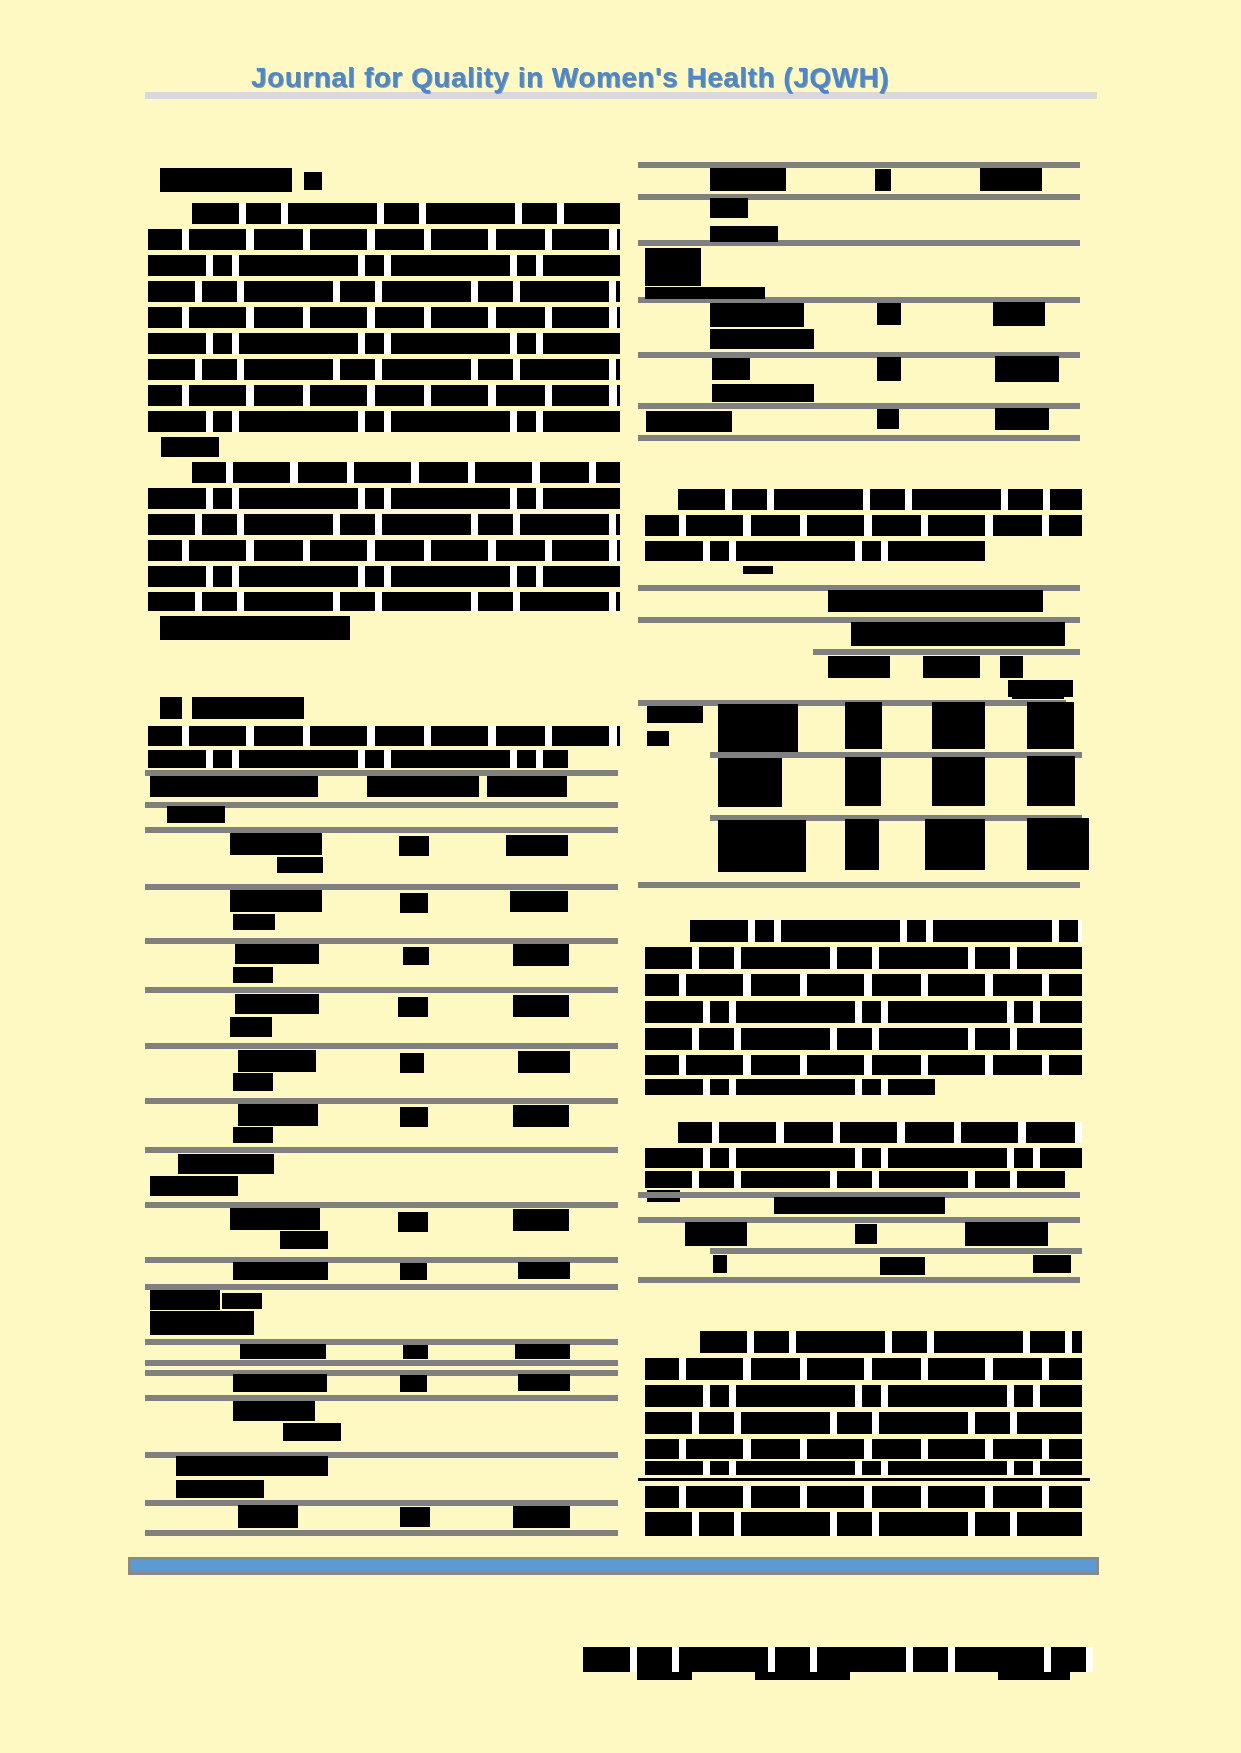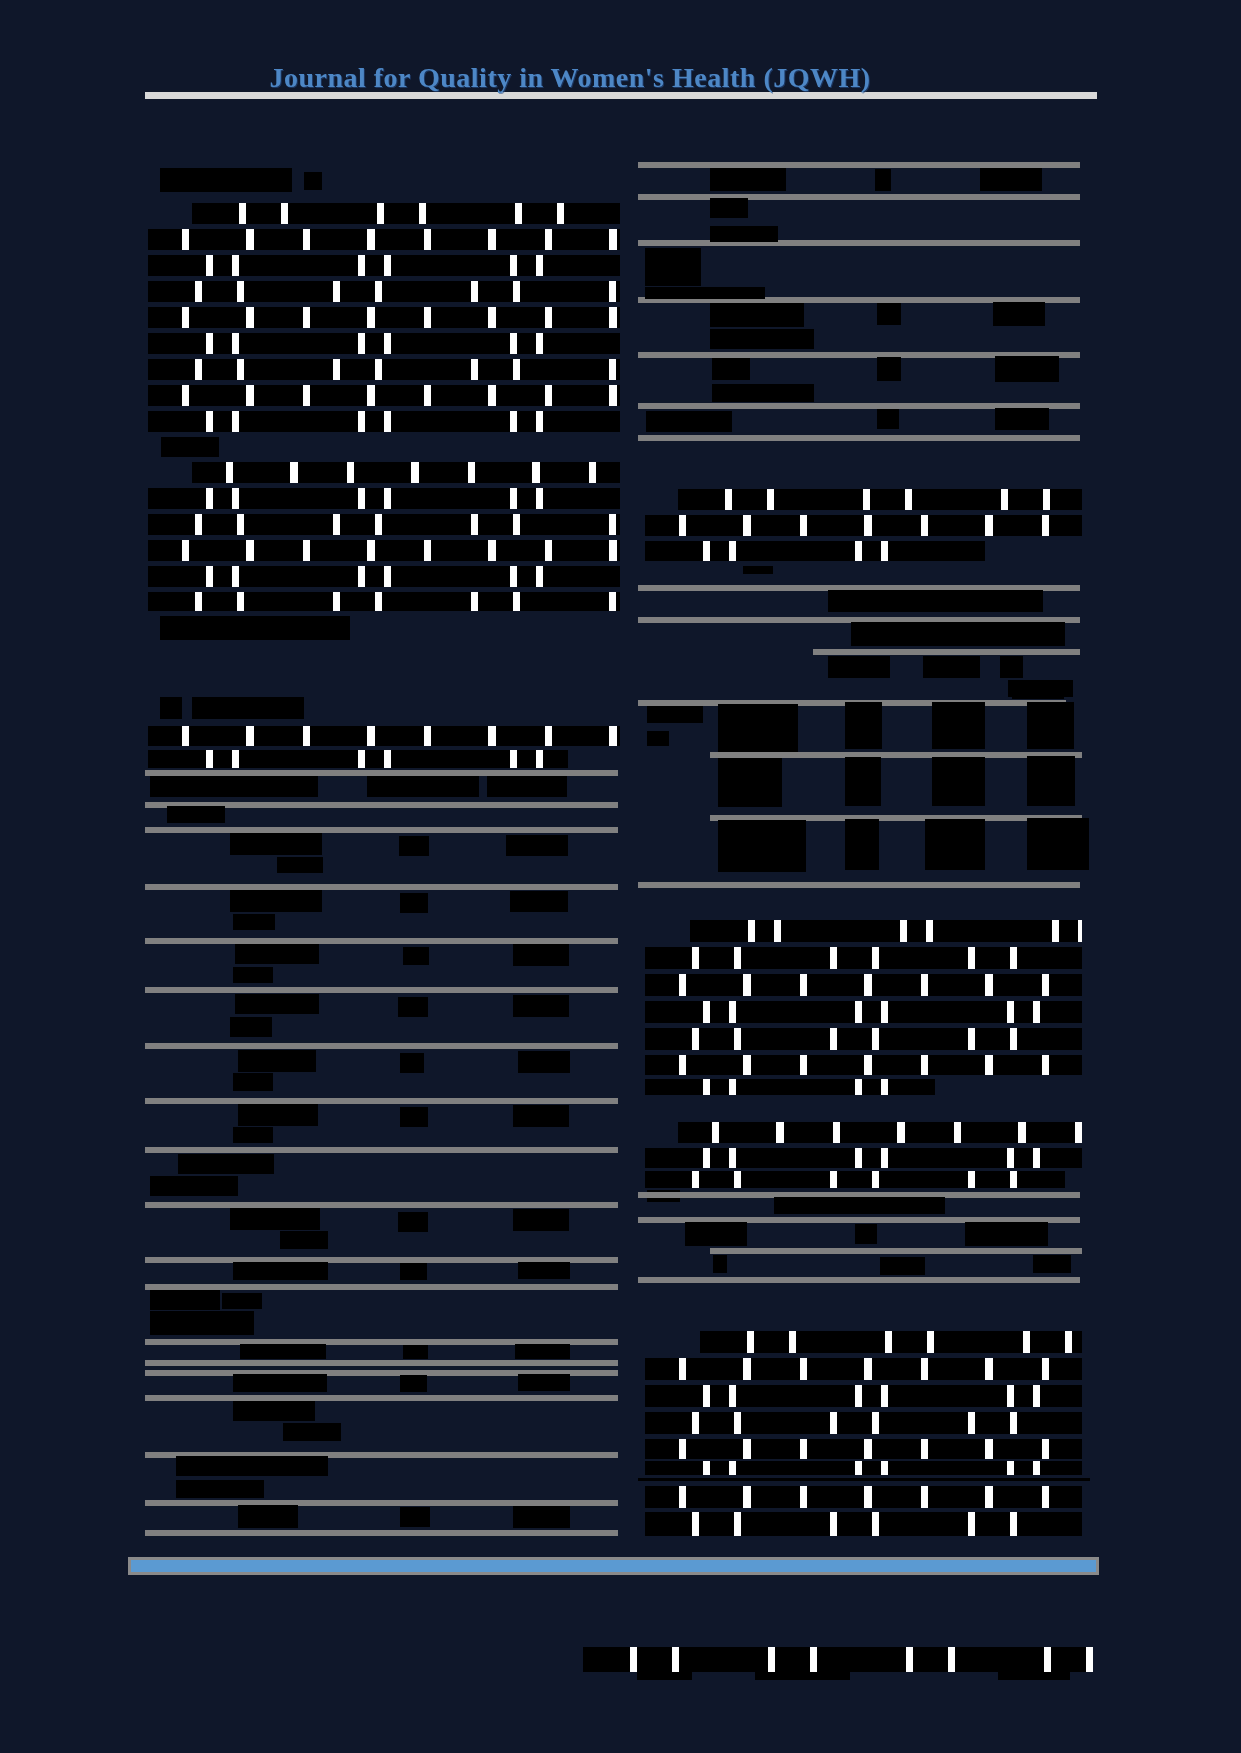--- a/index.html
+++ b/index.html
@@ -1,22 +1,22 @@
 <!DOCTYPE html>
 <html style="--title_blue: #4d87c6; --header_rule: #d9d9d9; --rule_gray: #808080; --redaction_black: #000000; --accent_fill: #5b9ad2; --accent_border: #8a8a8a;"><head>
 <meta charset="utf-8">
 <style>
   html,body{margin:0;padding:0;background:#fff;}
   .page{
     position:relative;
     width:1241px;height:1753px;
     margin:0 auto;
-    background:#0f172a;
+    background:#fef9c3;
     overflow:hidden;
-    font-family:Liberation Serif, serif;
+    font-family:Liberation Sans, sans-serif;
   }
   .title{
     position:absolute;left:200px;top:62px;width:740px;height:36px;
     text-align:center;
     font-weight:bold;
     font-size:28px;
     letter-spacing:0.5px;
     color:var(--title_blue,#4d87c6);
     text-shadow:1px 1px 0 rgba(40,80,140,0.55);
     z-index:2;

